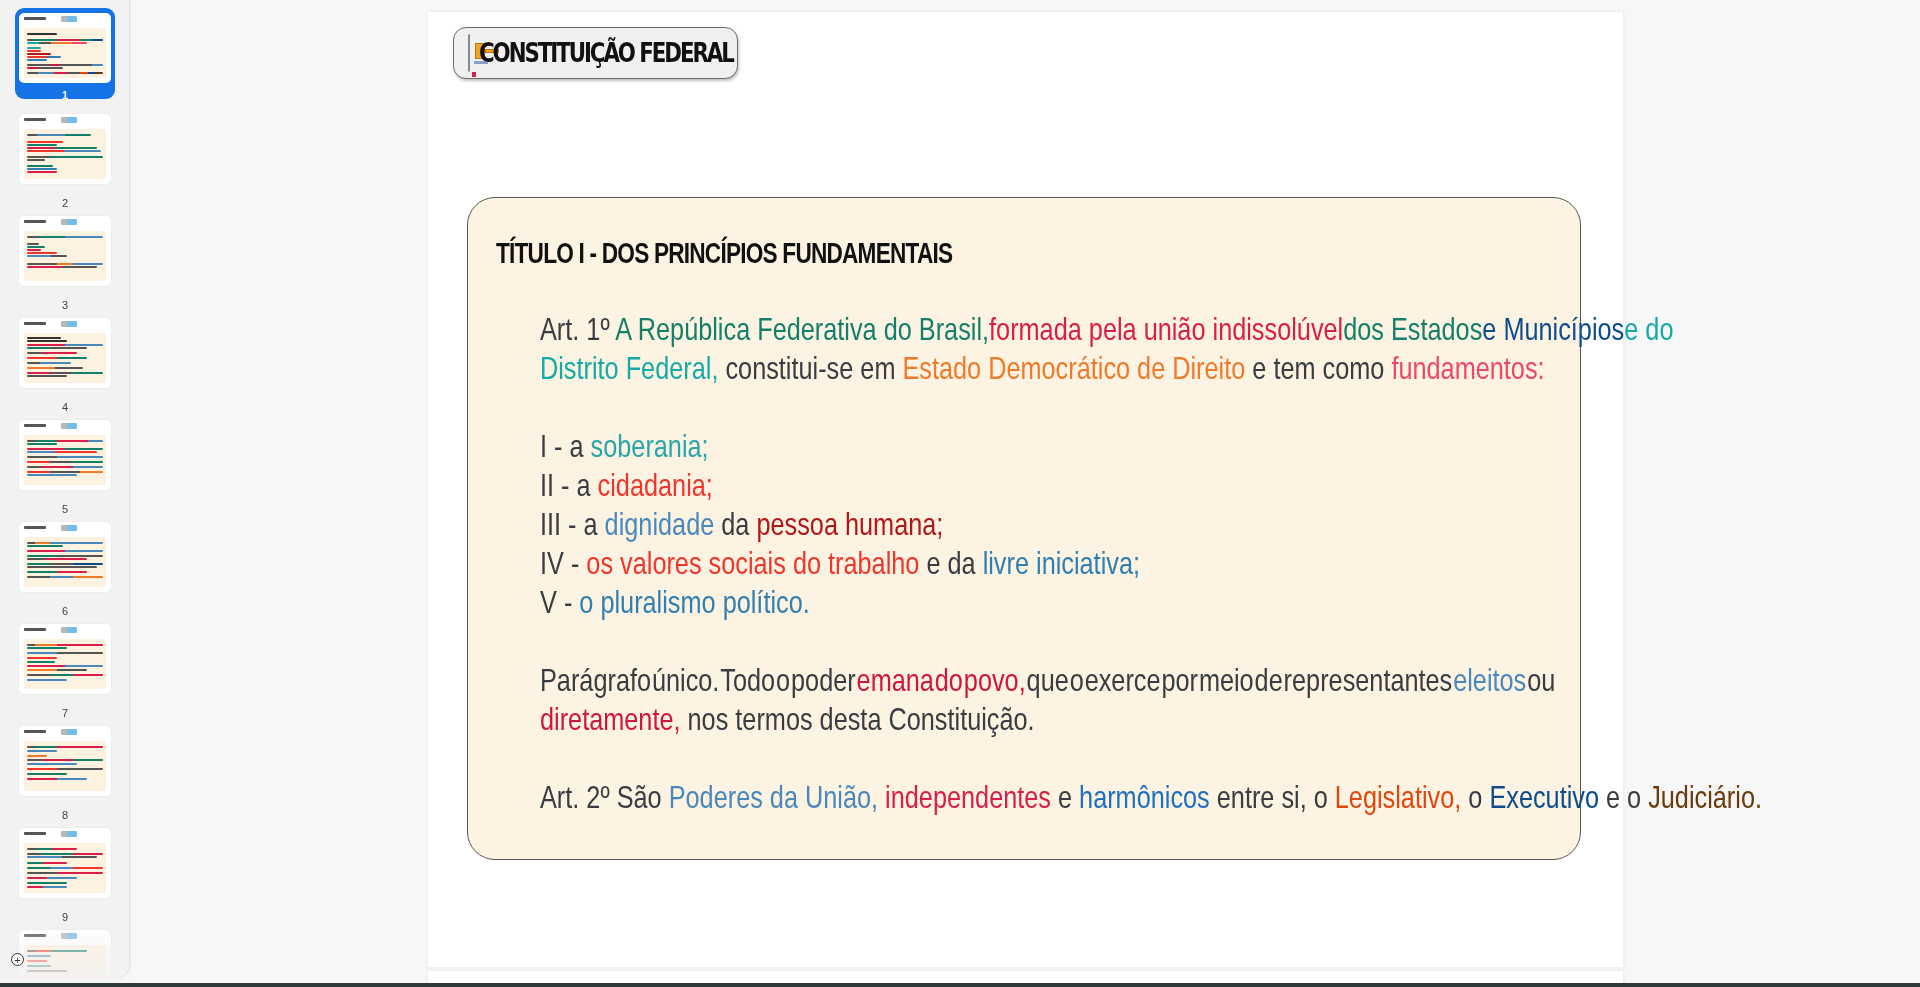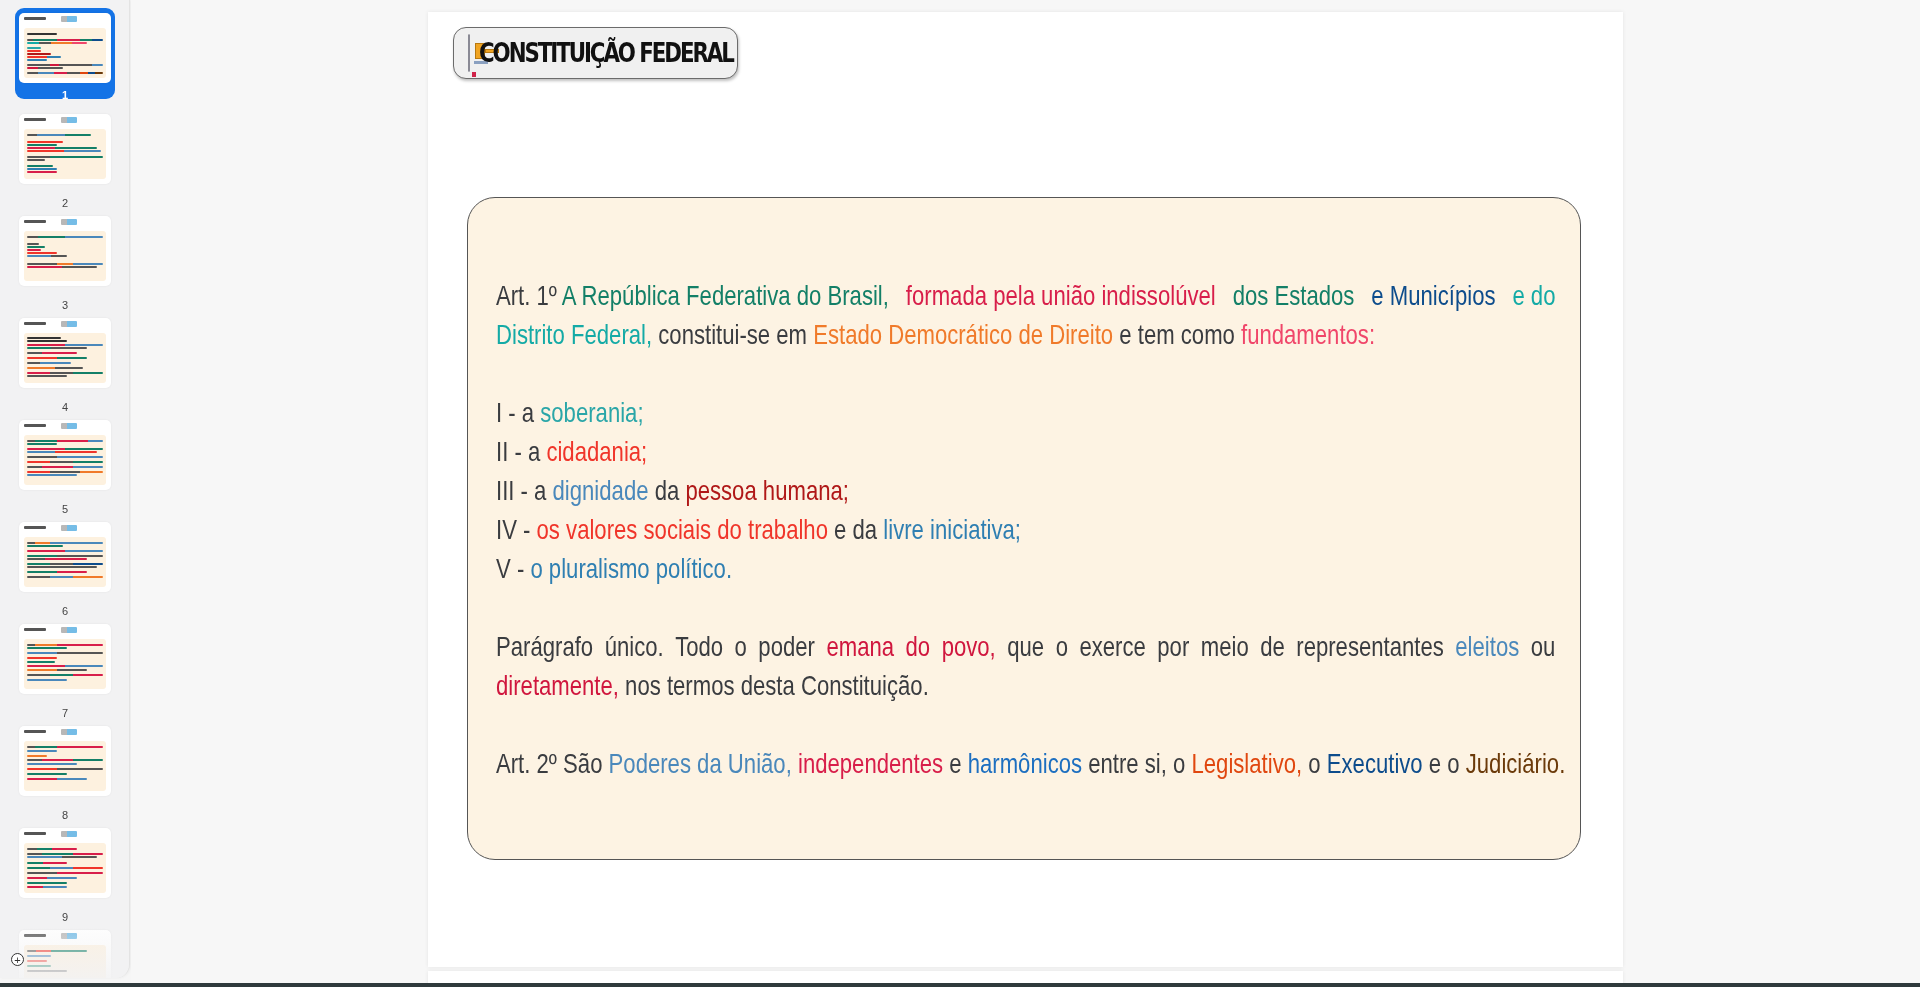--- a/index.html
+++ b/index.html
@@ -36,21 +36,21 @@
   .gavel-icon .mark { position: absolute; left: 3px; bottom: -6px; width: 4px; height: 5px; background: #d0244a; }
   .hdr-title { font-family: "DejaVu Sans", sans-serif; font-weight: bold; font-size: 26px; color: #111; letter-spacing: -2.5px; transform: scaleX(0.82); transform-origin: left center; white-space: nowrap; }
 
   .logo { position: absolute; left: 485px; top: 14px; width: 230px; height: 82px; }
   .logo-top { position: absolute; left: 91px; top: 22px; font-family: "DejaVu Sans", sans-serif; font-weight: bold; font-size: 17px; color: #3b4049; letter-spacing: -1.5px; transform: scaleX(0.85); transform-origin: left; white-space: nowrap; }
   .logo-main { position: absolute; left: 90px; top: 40px; font-family: "DejaVu Sans", sans-serif; font-weight: bold; font-size: 40px; line-height: 42px; color: #2a9fd6; letter-spacing: -3px; transform: scaleX(0.78); transform-origin: left; white-space: nowrap; }
 
   .content-box { position: absolute; left: 39px; top: 185px; width: 1114px; height: 663px; background: #fdf3e3; border: 1.5px solid #555; border-radius: 28px; padding: 35px 28px 0 28px; font-family: "Liberation Sans", sans-serif; color: #3a3c40; }
   .narrow { display: inline-block; transform: scaleX(0.78); transform-origin: left; white-space: nowrap; }
   .title { font-size: 29px; font-weight: bold; color: #111; height: 30px; margin-top: 4px; letter-spacing: -1px; }
-  .para { font-size: 28px; line-height: 39px; color: #3a3c40; }
+  .para { font-size: 32px; line-height: 39px; color: #3a3c40; margin-left: 44px; }
   .p-art1 { margin-top: 43px; }
   .p-items { margin-top: 39px; }
   .p-single { margin-top: 39px; }
   .p-art2 { margin-top: 39px; }
   .line { display: block; white-space: nowrap; transform: scaleX(0.79); transform-origin: left; width: 127%; }
   .just { display: flex; justify-content: space-between; }
   .just span { white-space: nowrap; }
 
   .c-green { color: #137f67; }
   .c-crimson { color: #d81e4a; }
@@ -299,20 +299,23 @@
           <div class="head"></div>
             <div class="handle"></div>
             <div class="base"></div>
             <div class="mark"></div>
         </div>
         <span class="hdr-title">CONSTITUIÇÃO FEDERAL</span>
       </div>
 
 
       <div class="content-box">
+        <div class="title">
+          <span class="narrow">TÍTULO I - DOS PRINCÍPIOS FUNDAMENTAIS</span>
+        </div>
 
         <div class="para p-art1">
           <div class="line just">
             <span><span>Art. 1º </span><span class="c-green">A República Federativa do Brasil,</span></span>
             <span class="c-crimson"> formada pela união indissolúvel</span>
             <span class="c-green"> dos Estados</span>
             <span class="c-navy"> e Municípios</span>
             <span class="c-teal"> e do</span>
           </div>
           <div class="line">

